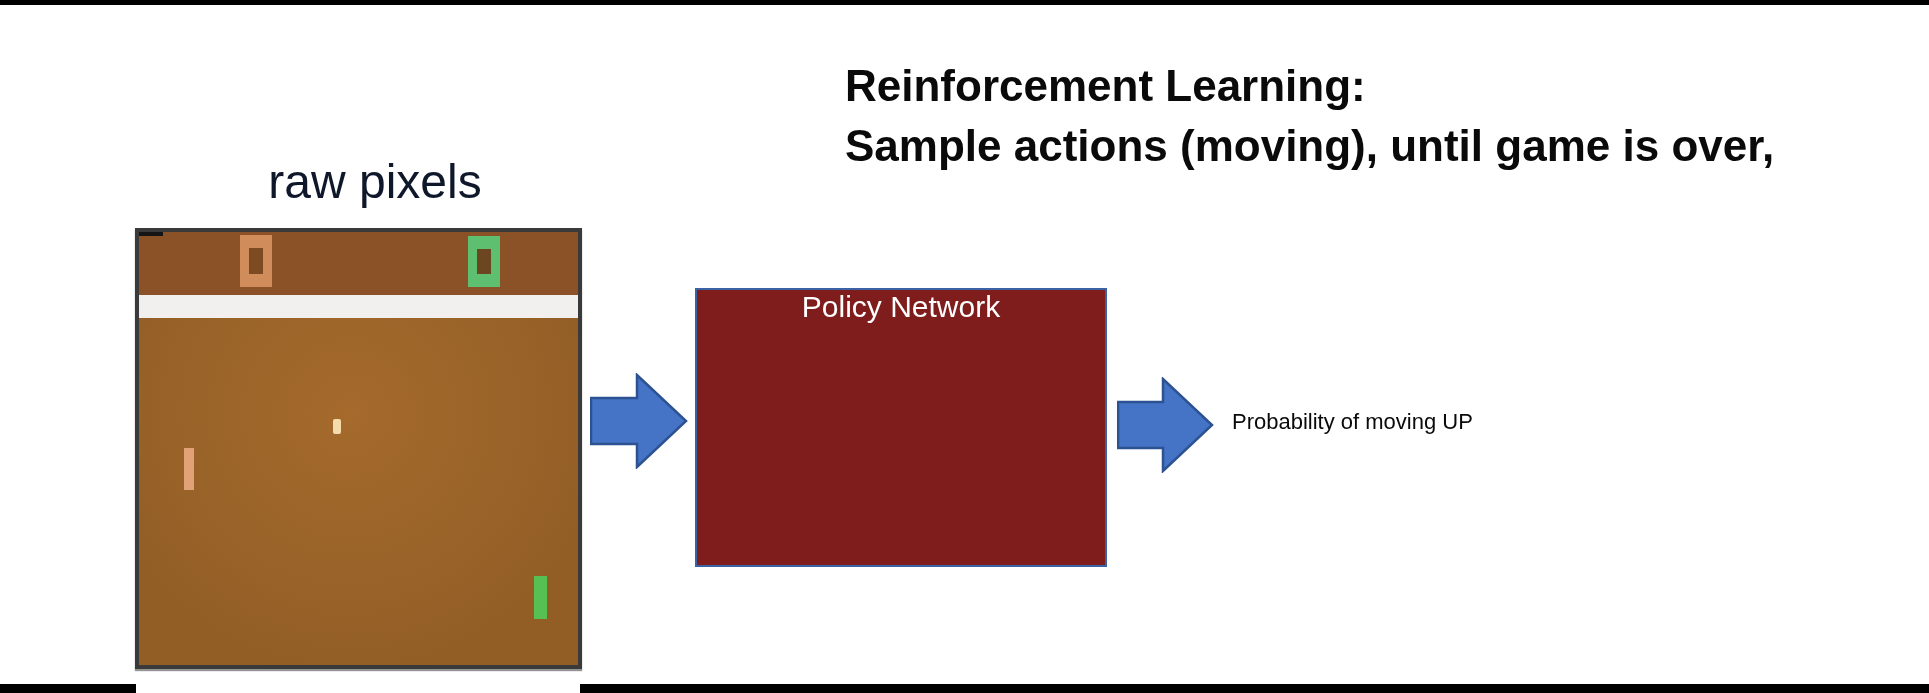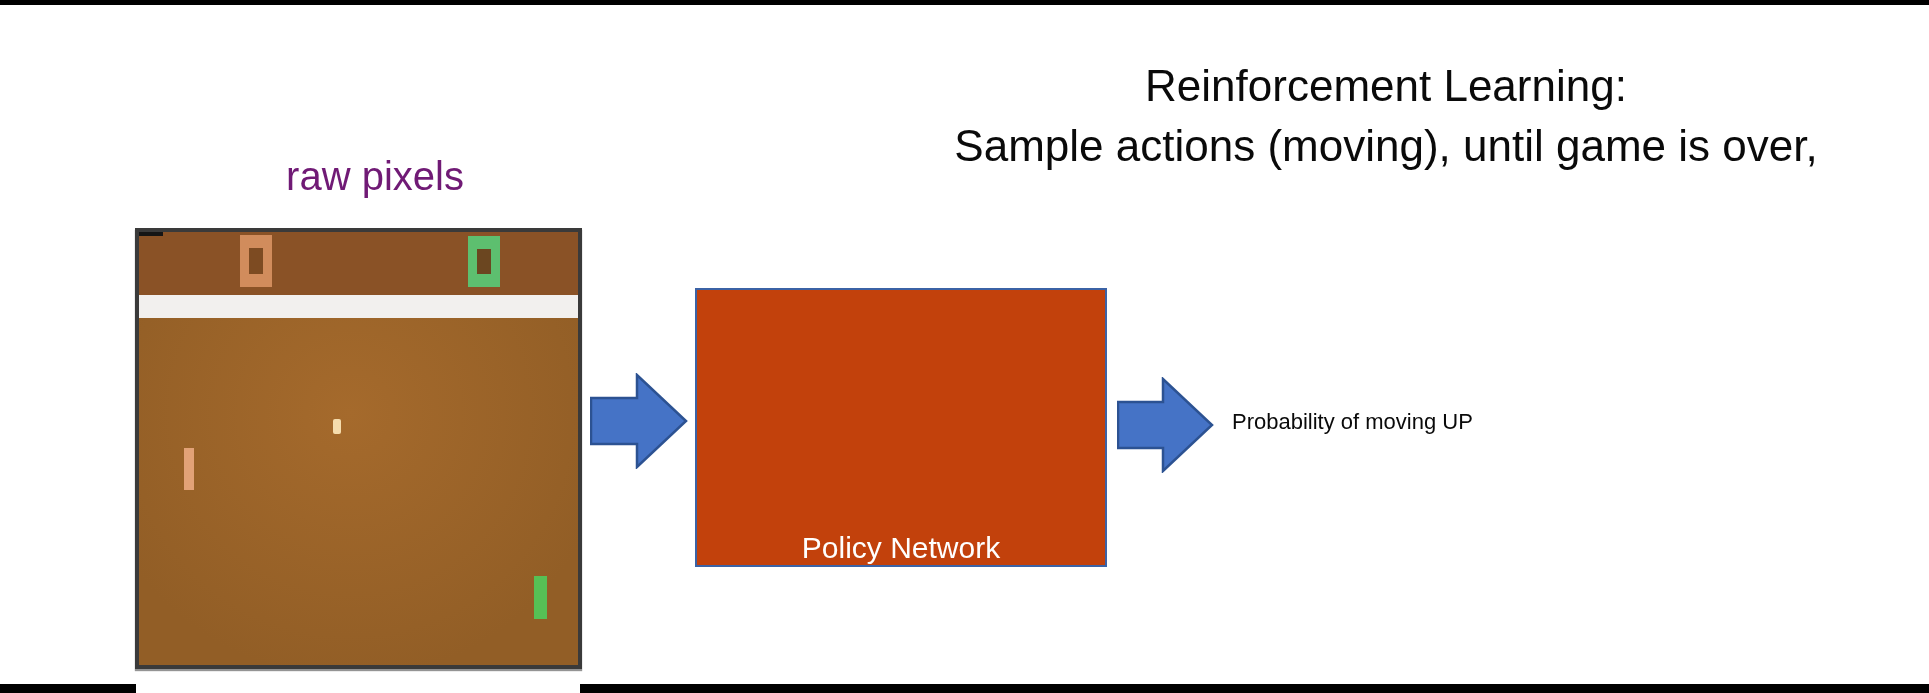--- a/index.html
+++ b/index.html
@@ -7,26 +7,26 @@
     position:relative;width:1929px;height:693px;background:#ffffff;
     font-family:"Liberation Sans",sans-serif;overflow:hidden;
   }
   .bar{position:absolute;background:#000000;}
   .bar-top{left:0;top:0;width:1929px;height:5px;}
   .bar-bottom-left{left:0;top:684px;width:136px;height:9px;}
   .bar-bottom-right{left:580px;top:684px;width:1349px;height:9px;}
 
   .raw-pixels-label{
     position:absolute;left:150px;top:154px;width:450px;
-    text-align:center;font-size:40px;color:#701a75;white-space:nowrap;
+    text-align:center;font-size:48px;color:#0f172a;white-space:nowrap;
   }
 
   .title-block{
     position:absolute;left:845px;top:56px;width:1082px;
-    text-align:center;color:#0a0a0a;font-size:44px;line-height:60px;
+    text-align:left;color:#0a0a0a;font-size:44px;line-height:60px;font-weight:bold;
   }
   .title-line{white-space:nowrap;}
 
   
   .game{
     position:absolute;left:135px;top:228px;width:439px;height:433px;
     border:4px solid #3a3a3a;
     background:radial-gradient(circle at 48% 42%, #a56a2c 0%, #925e26 78%);
     box-shadow:0 2px 1px rgba(60,60,60,0.55);
   }
@@ -44,22 +44,22 @@
     background:#6b4620;
   }
   .white-band{position:absolute;left:0;top:63px;width:100%;height:23px;background:#f2f0ee;}
   .ball{position:absolute;left:194px;top:187px;width:8px;height:15px;background:#f5dcad;border-radius:2px;}
   .paddle-left{position:absolute;left:45px;top:216px;width:10px;height:42px;background:#e2a277;}
   .paddle-right{position:absolute;left:395px;top:344px;width:13px;height:43px;background:#56c055;}
 
   
   .policy-box{
     position:absolute;left:695px;top:288px;width:412px;height:279px;
-    background:#c2410c;border:2px solid #3b62a5;box-sizing:border-box;
-    display:flex;align-items:flex-end;justify-content:center;
+    background:#7f1d1d;border:2px solid #3b62a5;box-sizing:border-box;
+    display:flex;align-items:flex-start;justify-content:center;
     color:#ffffff;font-size:30px;
   }
   .arrow{position:absolute;}
   .arrow-left{left:590px;top:373px;}
   .arrow-right{left:1117px;top:377px;}
 
   .output-label{
     position:absolute;left:1232px;top:409px;
     font-size:22px;color:#0a0a0a;white-space:nowrap;
   }

